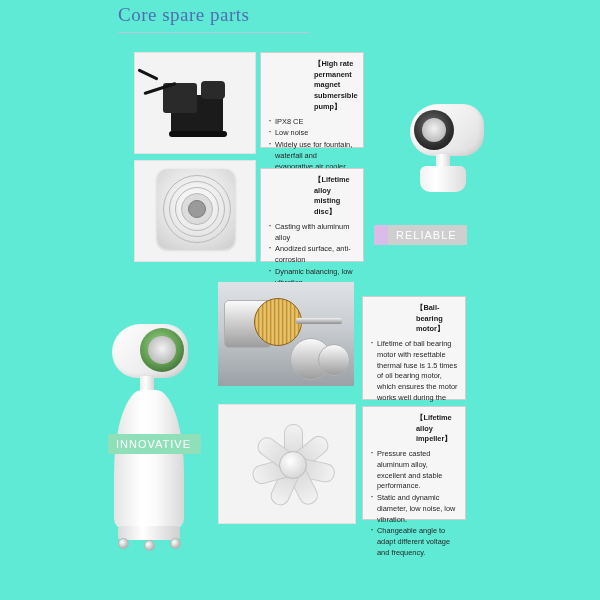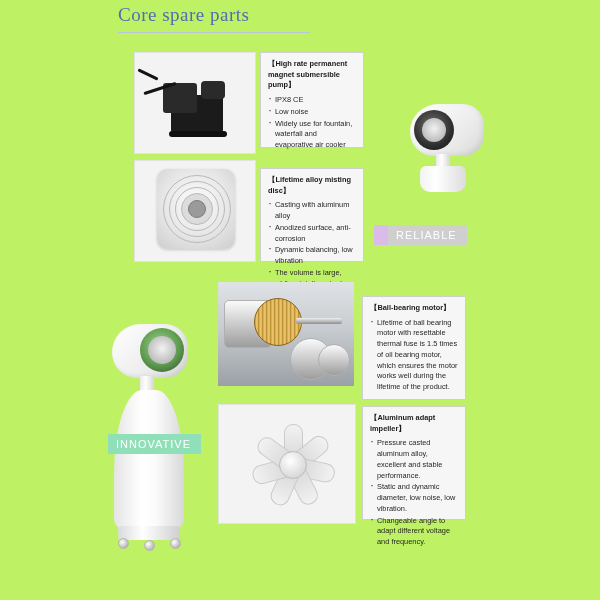--- a/index.html
+++ b/index.html
@@ -12,21 +12,21 @@
     background: #ffffff;
     font-family: "Liberation Sans", sans-serif;
     overflow: hidden;
     position: relative;
   }
   .page {
     position: absolute;
     left: 0; top: 0;
     width: 600px;
     height: 600px;
-    background: #bef264;
+    background: #5eead4;
   }
 
   
   .header {
     position: absolute;
     left: 118px;
     top: 4px;
     width: 300px;
   }
   .header-title {
@@ -63,20 +63,21 @@
     padding: 6px 7px 6px 7px;
     font-size: 7.4px;
     line-height: 1.45;
     color: #262626;
   }
   .caption .cap-title {
     font-weight: bold;
     margin-bottom: 4px;
     font-size: 7.4px;
     color: #1b1b1b;
+    margin-left: 46px;
   }
   .caption ul {
     margin: 0;
     padding: 0;
     list-style: none;
   }
   .caption li {
     position: relative;
     padding-left: 7px;
     margin-bottom: 1px;
@@ -333,21 +334,21 @@
       <div class="blade" style="transform:rotate(102deg);"></div>
       <div class="blade" style="transform:rotate(153deg);"></div>
       <div class="blade" style="transform:rotate(204deg);"></div>
       <div class="blade" style="transform:rotate(255deg);"></div>
       <div class="blade" style="transform:rotate(306deg);"></div>
       <div class="hub"></div>
     </div>
   </div>
 
   <div class="caption" style="left:362px; top:406px; width:104px; height:114px;">
-    <div class="cap-title">【Aluminum adapt impeller】</div>
+    <div class="cap-title">【Lifetime alloy impeller】</div>
     <ul>
       <li>Pressure casted aluminum alloy, excellent and stable performance.</li>
       <li>Static and dynamic diameter, low noise, low vibration.</li>
       <li>Changeable angle to adapt different voltage and frequency.</li>
     </ul>
   </div>
 
 </div>
 
 </body></html>

